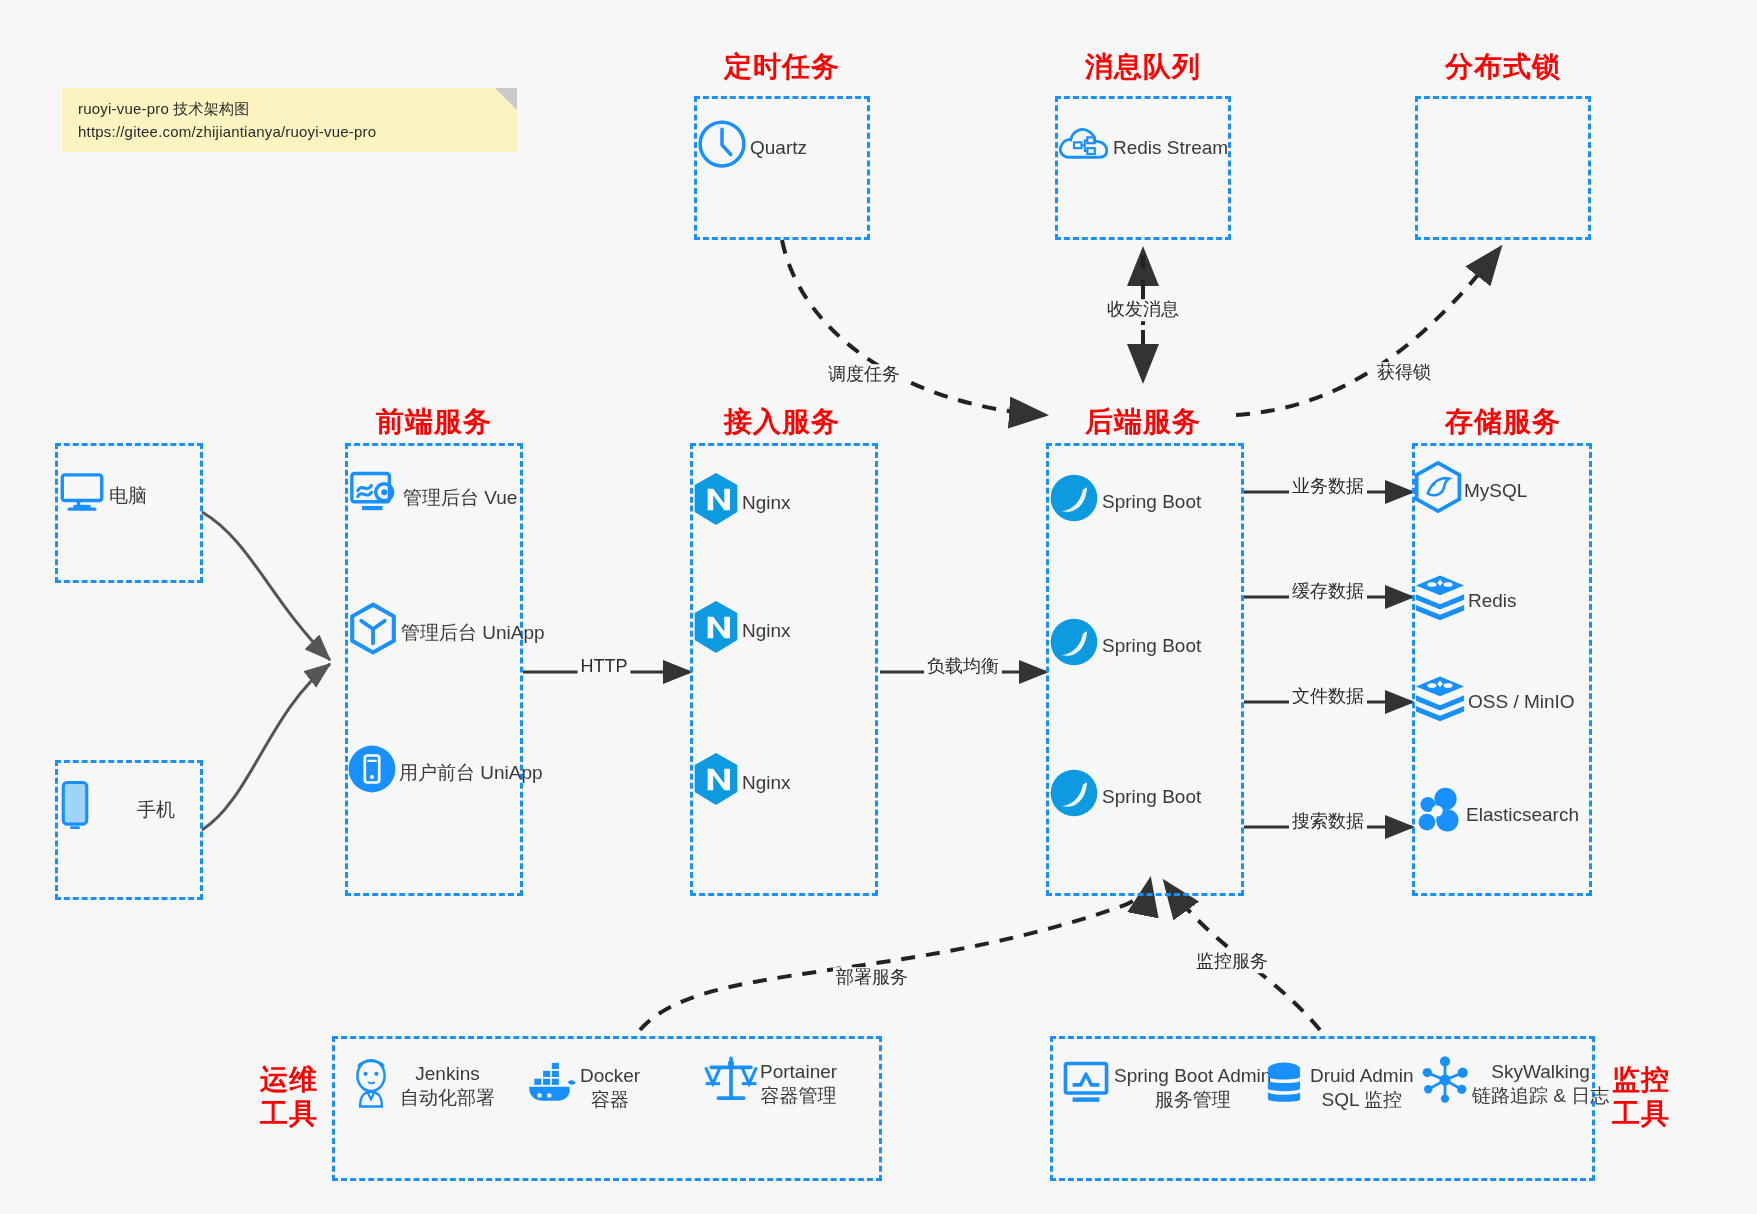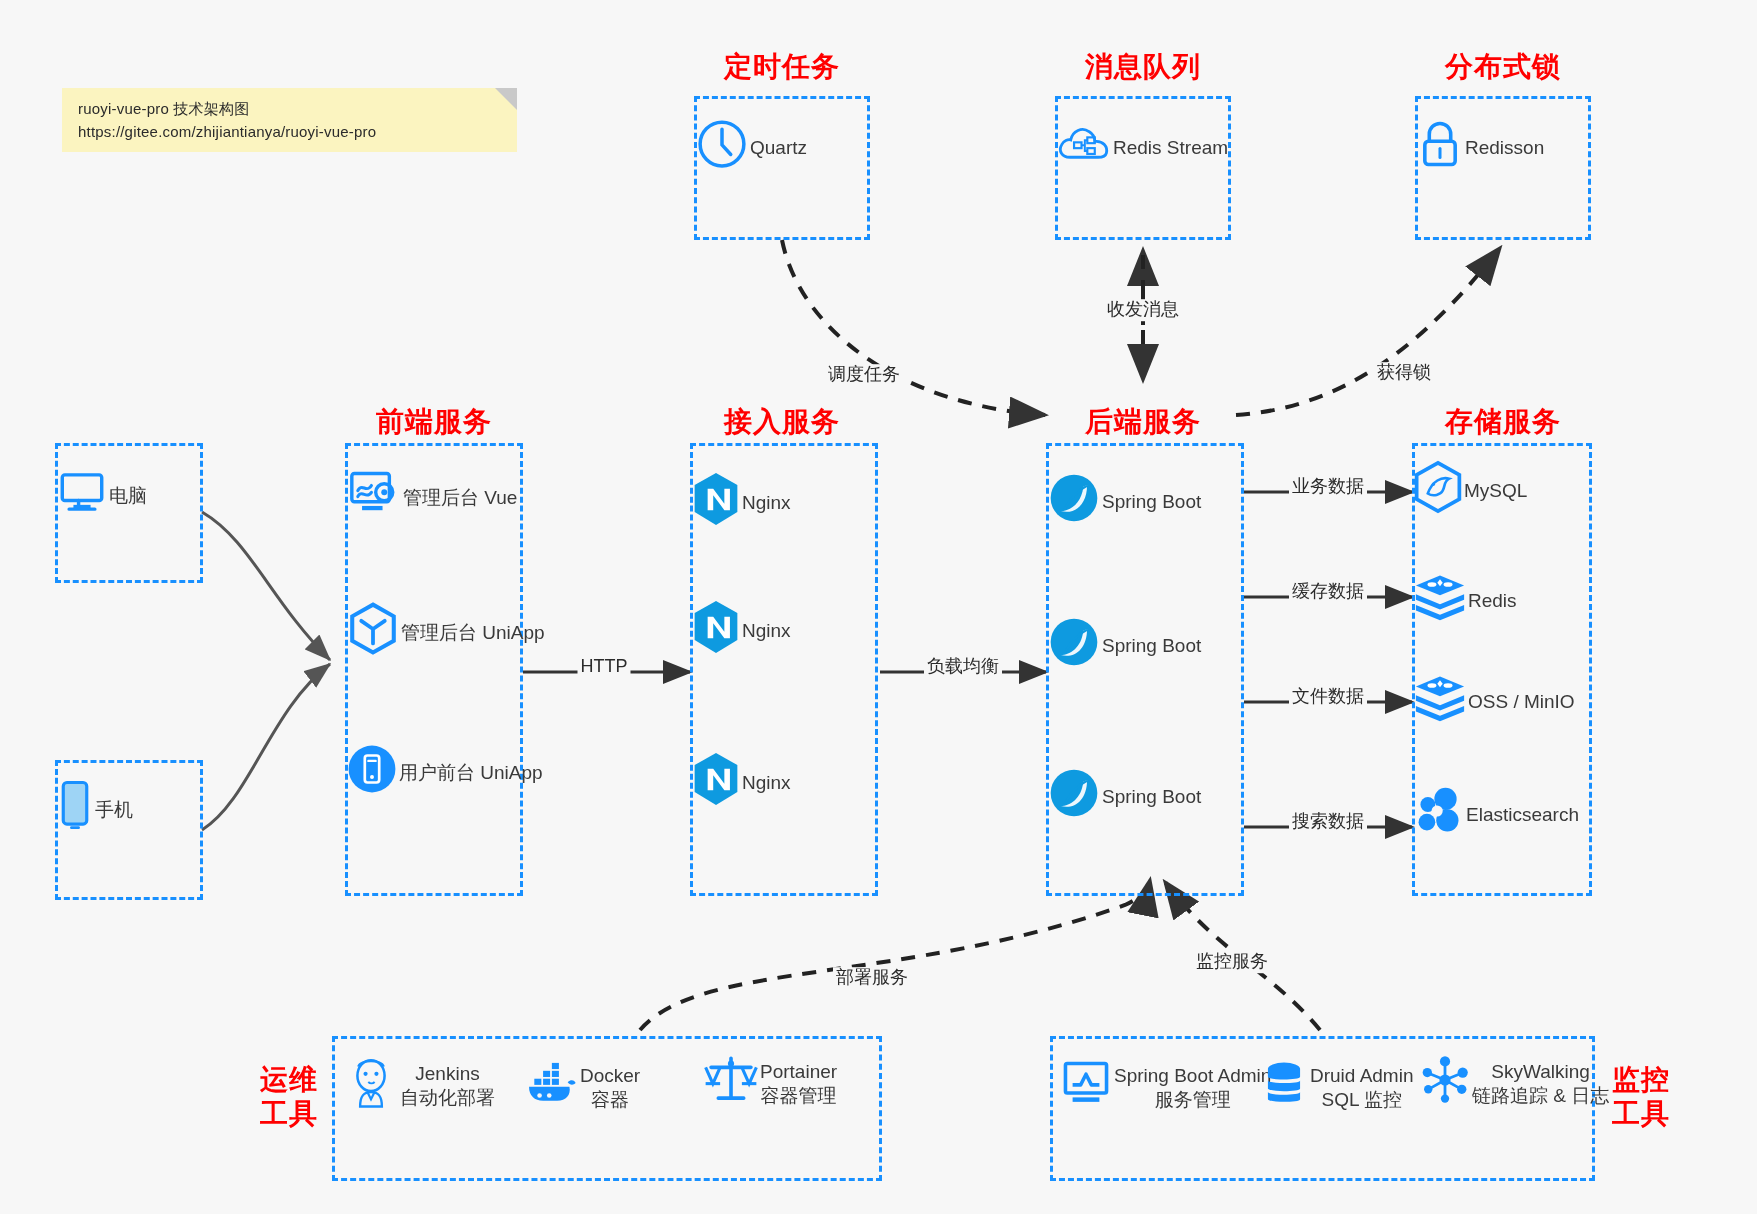--- a/index.html
+++ b/index.html
@@ -135,50 +135,40 @@
         <rect x="39" y="22" width="9" height="7" fill="none" stroke="#1890ff" stroke-width="2.6"></rect>
         <rect x="39" y="35" width="9" height="7" fill="none" stroke="#1890ff" stroke-width="2.6"></rect>
         <path d="M32 31.5 L36 31.5 M36 31.5 L36 25.5 L39 25.5 M36 31.5 L36 38.5 L39 38.5" fill="none" stroke="#1890ff" stroke-width="2.4"></path>
       </svg>
     </span>
     <span class="lbl">Redis Stream</span>
   </div>
 
   <div class="cap" style="left:1413px;top:48px;width:180px;">分布式锁</div>
   <div class="box" style="left:1415px;top:96px;width:176px;height:144px;"></div>
-  <div class="node" style="left:1415px;top:116px;width:176px;">
-    <span class="ico">
-      <svg width="50" height="56" viewBox="0 0 56 62">
-        <path d="M16 28 L16 20 A12 12 0 0 1 40 20 L40 28" fill="none" stroke="#1890ff" stroke-width="4"></path>
-        <rect x="11" y="28" width="34" height="26" rx="4" fill="none" stroke="#1890ff" stroke-width="4"></rect>
-        <path d="M28 36 L28 46" stroke="#1890ff" stroke-width="3.4" stroke-linecap="round"></path>
-      </svg>
-    </span>
-    <span class="lbl">Redisson</span>
-  </div>
 
   <div class="cap" style="left:344px;top:403px;width:180px;">前端服务</div>
   <div class="cap" style="left:692px;top:403px;width:180px;">接入服务</div>
   <div class="cap" style="left:1053px;top:403px;width:180px;">后端服务</div>
   <div class="cap" style="left:1413px;top:403px;width:180px;">存储服务</div>
 
   <div class="box" style="left:55px;top:443px;width:148px;height:140px;"></div>
   <div class="node" style="left:55px;top:468px;width:148px;">
     <span class="ico">
       <svg width="54" height="48" viewBox="0 0 62 56">
         <rect x="8" y="8" width="46" height="30" rx="3" fill="none" stroke="#1890ff" stroke-width="4"></rect>
         <path d="M27 38 L27 45 M16 48 L46 48" stroke="#1890ff" stroke-width="4" stroke-linecap="round"></path>
         <rect x="21" y="43" width="20" height="5" fill="#1890ff"></rect>
       </svg>
     </span>
     <span class="lbl">电脑</span>
   </div>
 
   <div class="box" style="left:55px;top:760px;width:148px;height:140px;"></div>
-  <div class="node" style="left:55px;top:778px;width:148px;">
+  <div class="node" style="left:55px;top:778px;width:148px;gap:42px;">
     <span class="ico">
       <svg width="40" height="56" viewBox="0 0 44 62">
         <rect x="9" y="5" width="26" height="46" rx="4" fill="#9ed4f5" stroke="#1890ff" stroke-width="3.5"></rect>
         <path d="M18 55 L26 55" stroke="#1890ff" stroke-width="3" stroke-linecap="round"></path>
       </svg>
     </span>
     <span class="lbl">手机</span>
   </div>
 
   <div class="box" style="left:345px;top:443px;width:178px;height:453px;"></div>

